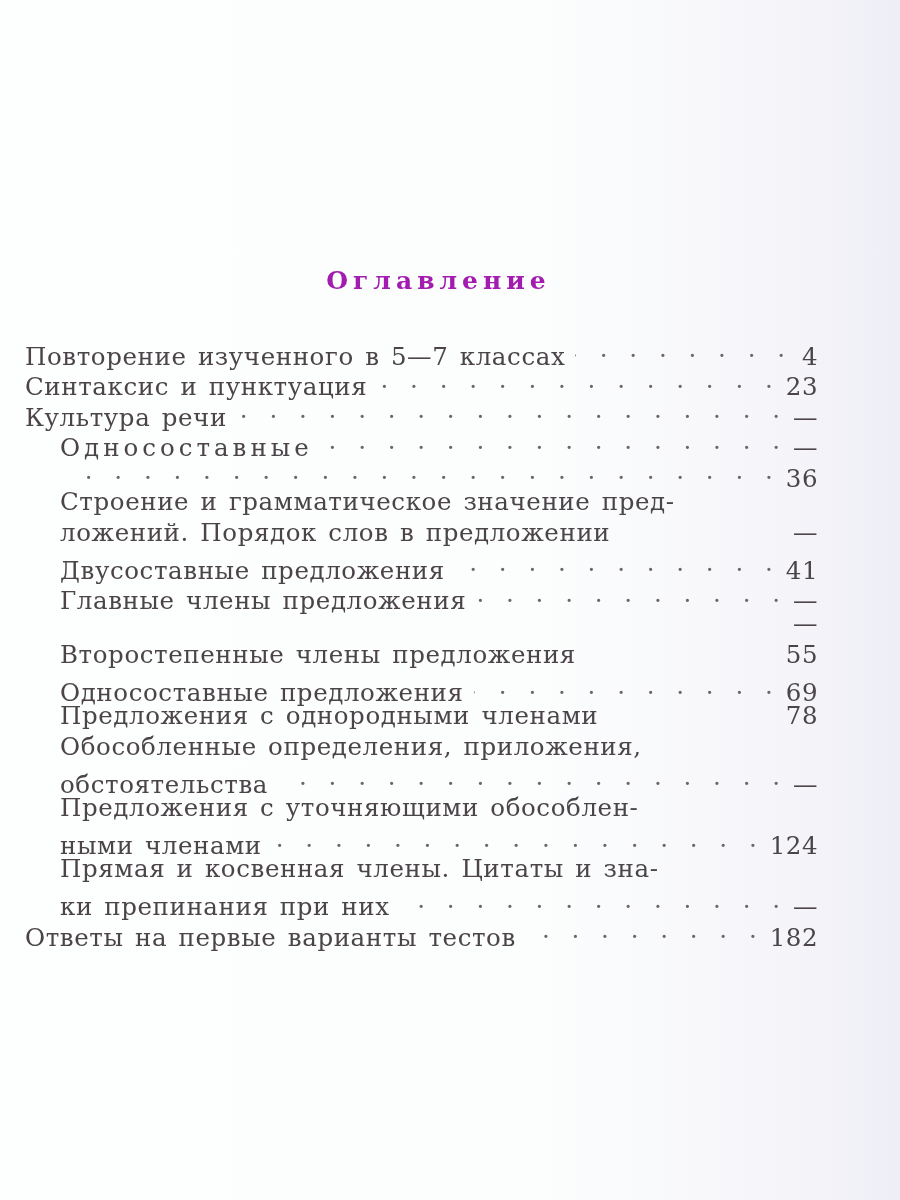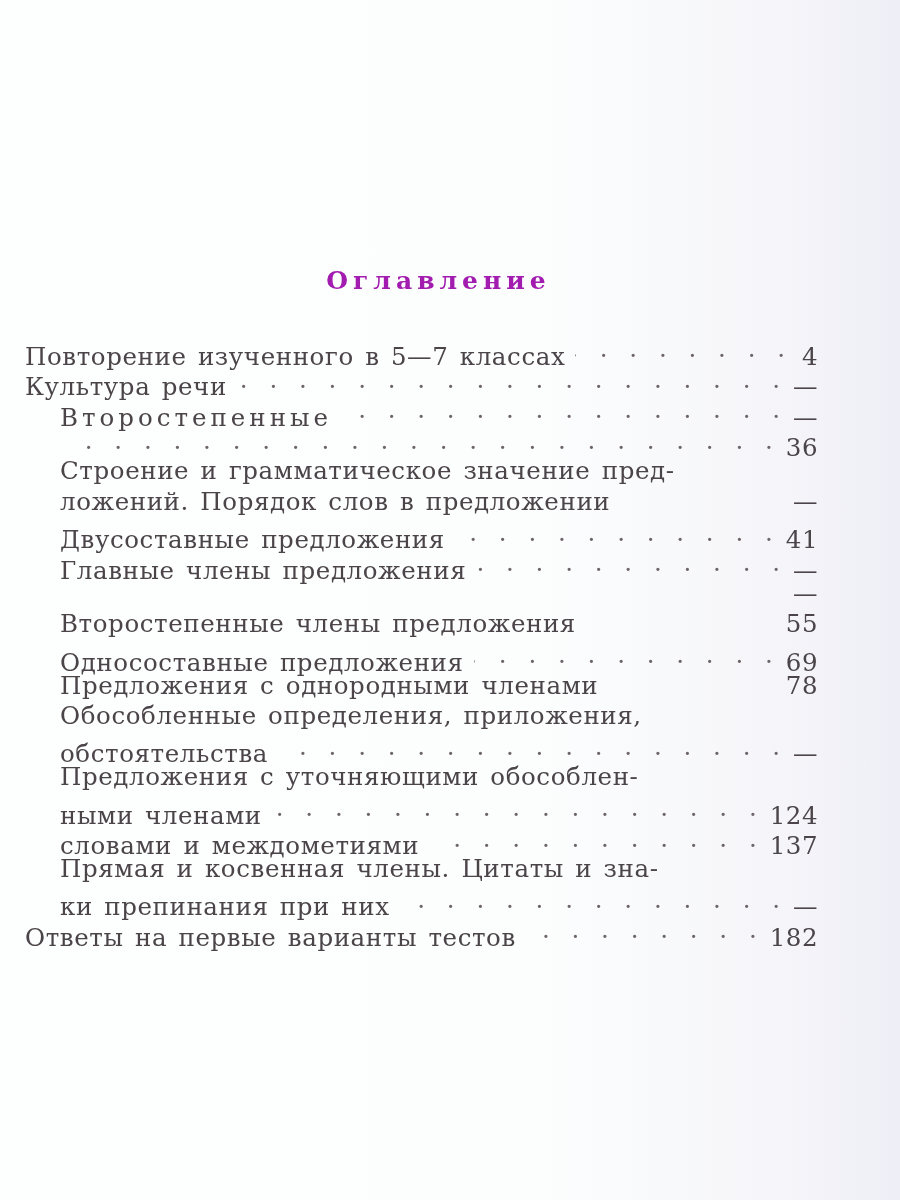--- a/index.html
+++ b/index.html
@@ -88,29 +88,34 @@
   <div class="title">Оглавление</div>
 
   <div class="toc">
 
     <div class="row">
       <span class="label">Повторение изученного в 5—7 классах</span>
       <span class="dots"></span>
       <span class="page-num">4</span>
     </div>
 
+    <div class="row">
+      <span class="label">Синтаксис и пунктуация</span>
+      <span class="dots"></span>
+      <span class="page-num">23</span>
+    </div>
 
     <div class="row">
       <span class="label">Культура речи</span>
       <span class="dots"></span>
       <span class="page-num">—</span>
     </div>
 
     <div class="row indent">
-      <span class="label spaced">Второстепенные</span>
+      <span class="label spaced">Односоставные</span>
       <span class="dots"></span>
       <span class="page-num">—</span>
     </div>
 
     <div class="row indent">
       <span class="dots"></span>
       <span class="page-num">36</span>
     </div>
 
     <div class="row indent nodots">
@@ -172,25 +177,20 @@
     <div class="row indent nodots">
       <span class="label">Предложения с уточняющими обособлен-</span>
       <span class="spacer"></span>
     </div>
     <div class="row indent">
       <span class="label">ными членами</span>
       <span class="dots"></span>
       <span class="page-num">124</span>
     </div>
 
-    <div class="row indent">
-      <span class="label">словами и междометиями</span>
-      <span class="dots"></span>
-      <span class="page-num">137</span>
-    </div>
 
     <div class="row indent nodots">
       <span class="label">Прямая и косвенная члены. Цитаты и зна-</span>
       <span class="spacer"></span>
     </div>
     <div class="row indent">
       <span class="label">ки препинания при них</span>
       <span class="dots"></span>
       <span class="page-num">—</span>
     </div>

